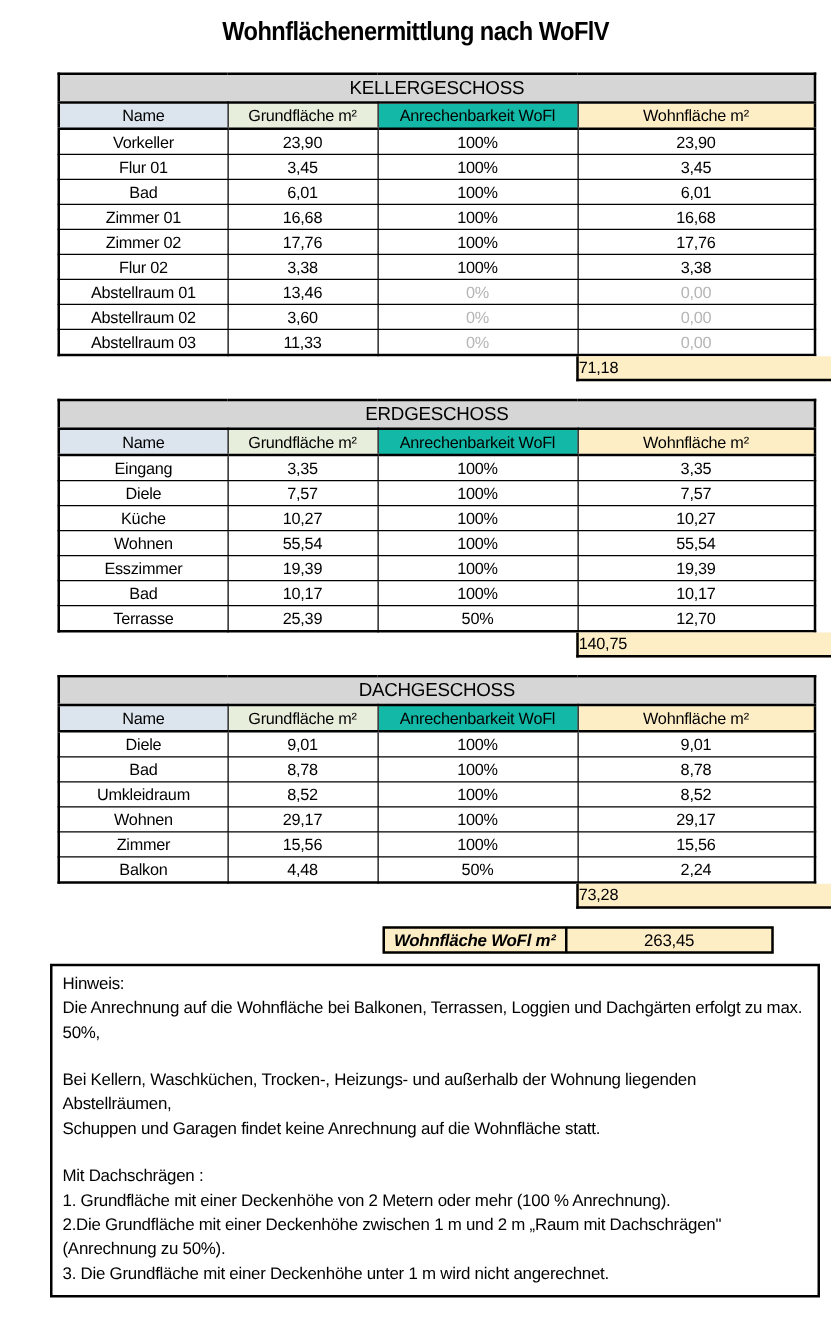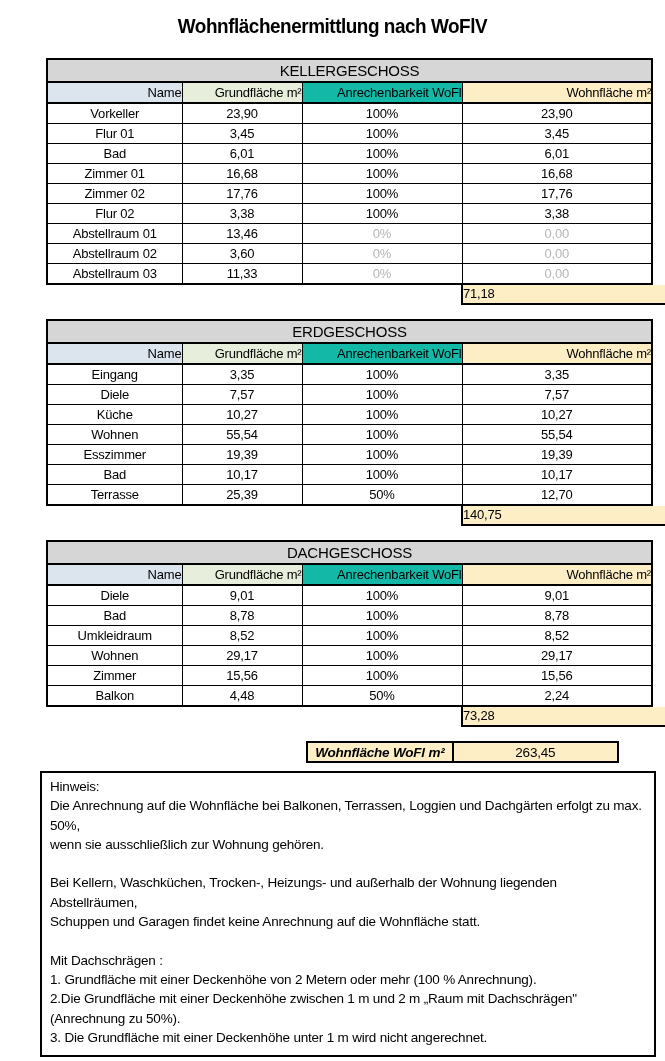--- a/index.html
+++ b/index.html
@@ -22,21 +22,21 @@
   col.c-name{width:135px;} col.c-area{width:120px;}
   col.c-pct{width:160px;} col.c-living{width:190px;}
   th,td{padding:0;text-align:center;overflow:hidden;white-space:nowrap;}
   th.banner{
     background:var(--banner_bg,#d6d6d6);
     font-size:15px;font-weight:400;height:21px;
     border:1px solid #000;border-bottom-width:2px;
   }
   tr.cols th{
     height:19px;font-size:13px;font-weight:400;
-    border:1px solid #000;border-bottom-width:2px;text-align:right;
+    border:1px solid #000;border-bottom-width:2px;
   }
   th.h-name{background:var(--header_name_bg,#dce4ee);}
   th.h-area{background:var(--header_area_bg,#e7efdc);}
   th.h-pct{background:#14b8a6;}
   th.h-living{background:var(--header_living_bg,#feeec6);}
   td{height:19px;font-size:13px;border:1px solid #000;}
   td.muted{color:var(--muted_text,#b5b5b5);}
   .total-cell{
     box-sizing:border-box;width:222px;margin-left:415px;height:20px;
     background:var(--accent_yellow,#feeec6);
@@ -273,21 +273,20 @@
   </section>
 
   <div class="summary-row">
     <div class="summary-cell summary-label">Wohnfläche WoFl m²</div>
     <div class="summary-cell summary-value">263,45</div>
   </div>
 
   <div class="notes">
     <div class="note-line">Hinweis:</div>
     <div class="note-line">Die Anrechnung auf die Wohnfläche bei Balkonen, Terrassen, Loggien und Dachgärten erfolgt zu max. 50%,</div>
-    <div class="note-line">wenn sie ausschließlich zur Wohnung gehören.</div>
     <div class="note-line"></div>
     <div class="note-line">Bei Kellern, Waschküchen, Trocken-, Heizungs- und außerhalb der Wohnung liegenden Abstellräumen,</div>
     <div class="note-line">Schuppen und Garagen findet keine Anrechnung auf die Wohnfläche statt.</div>
     <div class="note-line"></div>
     <div class="note-line">Mit Dachschrägen :</div>
     <div class="note-line">1. Grundfläche mit einer Deckenhöhe von 2 Metern oder mehr (100 % Anrechnung).</div>
     <div class="note-line">2.Die Grundfläche mit einer Deckenhöhe zwischen 1 m und 2 m „Raum mit Dachschrägen"</div>
     <div class="note-line">(Anrechnung zu 50%).</div>
     <div class="note-line">3. Die Grundfläche mit einer Deckenhöhe unter 1 m wird nicht angerechnet.</div>
   </div>

